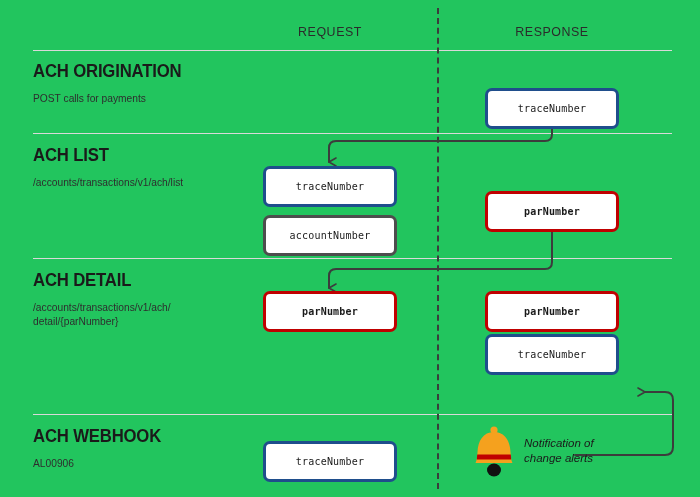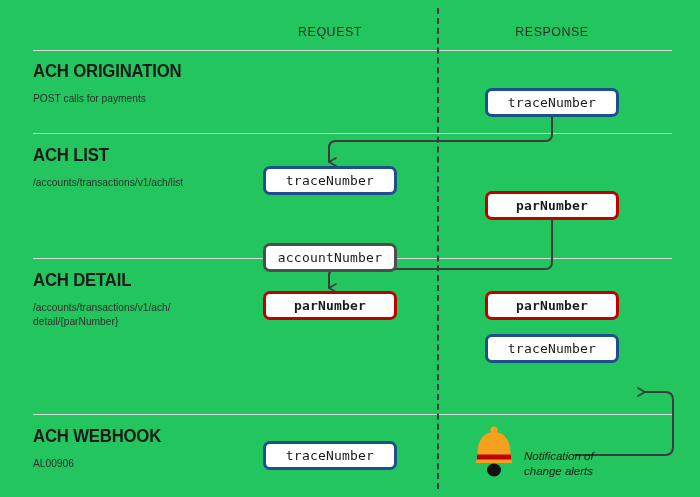--- a/index.html
+++ b/index.html
@@ -73,29 +73,29 @@
     line-height: 14px;
     transform: scaleX(0.93);
     transform-origin: left center;
     white-space: pre-line;
   }
 
   
   .pill {
     position: absolute;
     box-sizing: border-box;
-    height: 29px;
+    height: 41px;
     border-radius: 7px;
     border: 3px solid #1f4e8c;
     background: #ffffff;
     display: flex;
     align-items: center;
     justify-content: center;
     font-family: "DejaVu Sans Mono", "Liberation Mono", monospace;
-    font-size: 13px;
+    font-size: 10px;
     color: #1a1a1a;
     letter-spacing: 0.2px;
     z-index: 3;
   }
   .pill.blue  { border-color: #1f4e8c; }
   .pill.red   { border-color: #c00000; font-weight: bold; }
   .pill.green { border-color: #3d8b37; }
   .pill.gray  { border-color: #4d4d4d; }
 
   
@@ -119,21 +119,20 @@
   .bell-caption {
     position: absolute;
     left: 524px;
     top: 436px;
     font-size: 11.5px;
     font-style: italic;
     color: #1a1a1a;
     line-height: 15px;
     white-space: pre-line;
     z-index: 4;
-    margin-top: 13px;
   }
 </style>
 </head>
 <body>
 
 <div id="canvas">
 
   <div class="hrule" style="top:50px;"></div>
   <div class="hrule" style="top:133px;"></div>
   <div class="hrule" style="top:258px;"></div>
@@ -163,21 +162,21 @@
 
   <div class="sec-title" style="top:60px;">ACH ORIGINATION</div>
   <div class="sec-sub" style="top:91px;">POST calls for payments</div>
 
   <div class="pill blue" style="left:485px; top:88px; width:134px;">traceNumber</div>
 
   <div class="sec-title" style="top:144px;">ACH LIST</div>
   <div class="sec-sub" style="top:175px;">/accounts/transactions/v1/ach/list</div>
 
   <div class="pill blue" style="left:263px; top:166px; width:134px;">traceNumber</div>
-  <div class="pill gray" style="left:263px; top:215px; width:134px;margin-top:28px;">accountNumber</div>
+  <div class="pill gray" style="left:263px; top:215px; width:134px;">accountNumber</div>
   <div class="pill red" style="left:485px; top:191px; width:134px;">parNumber</div>
 
   <div class="sec-title" style="top:269px;">ACH DETAIL</div>
   <div class="sec-sub" style="top:300px;">/accounts/transactions/v1/ach/
 detail/{parNumber}</div>
 
   <div class="pill red" style="left:263px; top:291px; width:134px;">parNumber</div>
   <div class="pill red" style="left:485px; top:291px; width:134px;">parNumber</div>
   <div class="pill blue" style="left:485px; top:334px; width:134px;">traceNumber</div>
 

